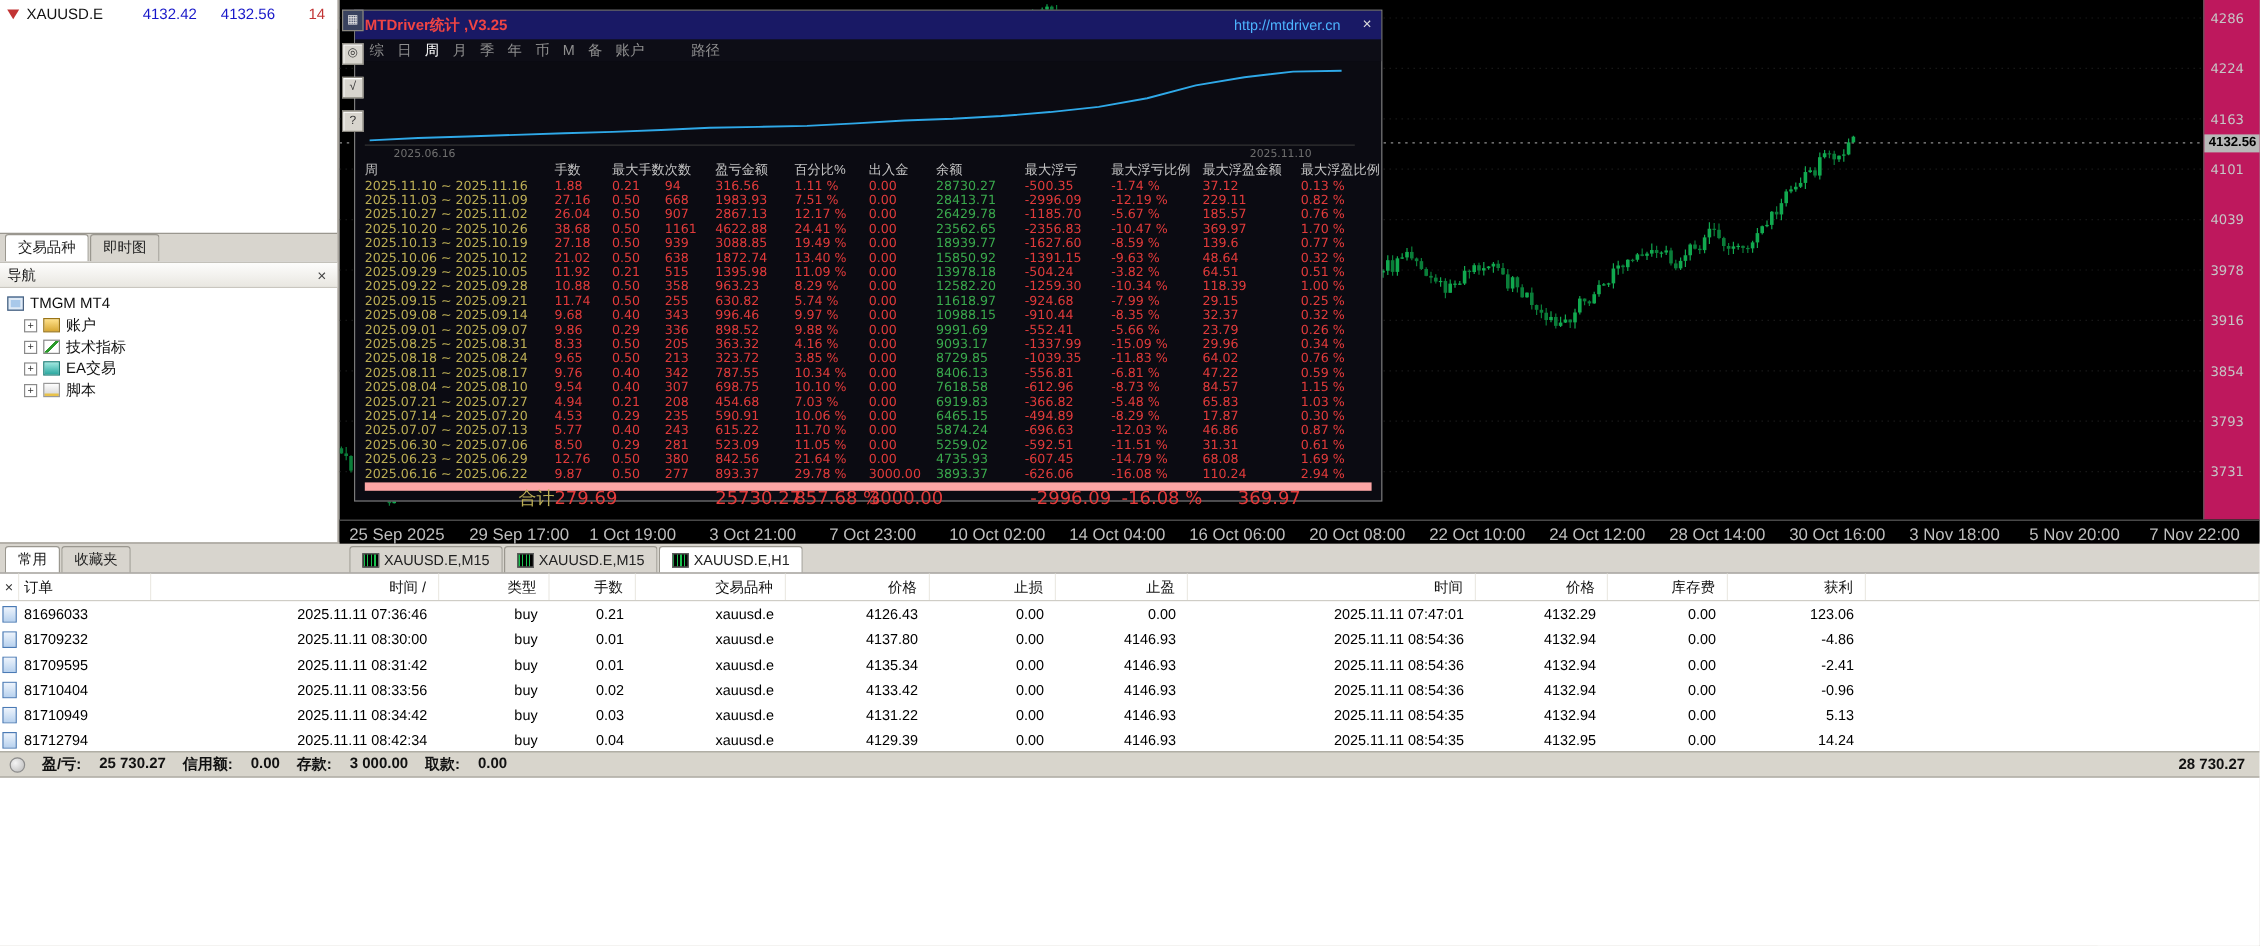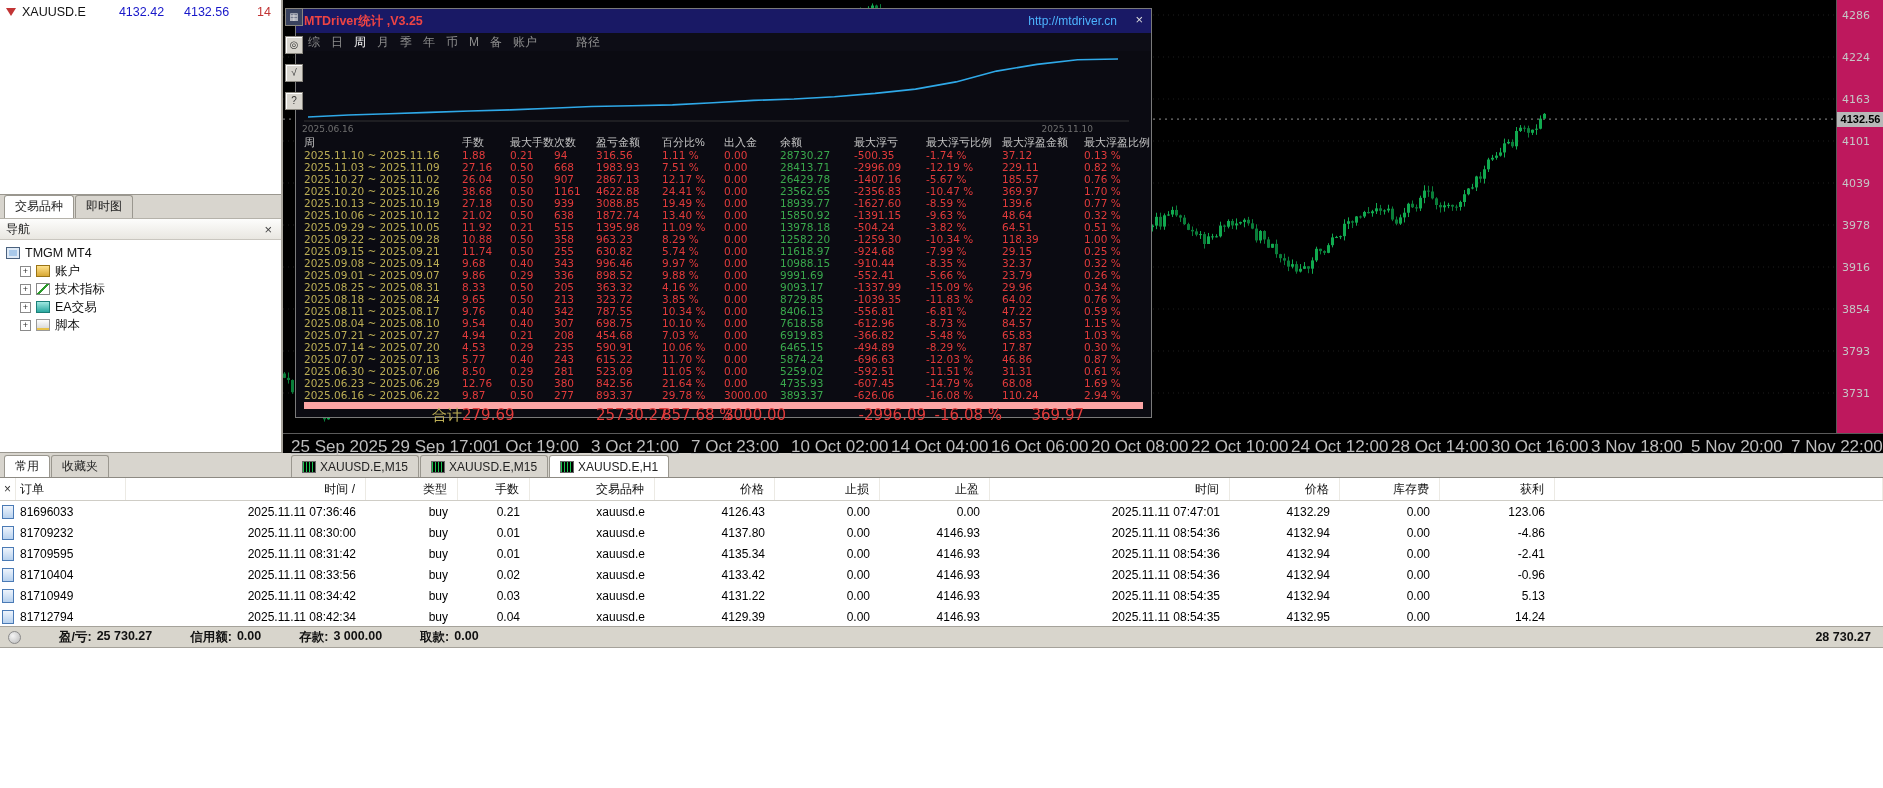--- a/index.html
+++ b/index.html
@@ -37,35 +37,35 @@
   
   #chart-window{position:absolute;left:283px;top:0;width:1600px;height:452px;background:#000;}
   #chart-svg{position:absolute;left:0;top:0;}
   #chart-toolbar{position:absolute;left:2px;top:8px;width:18px;z-index:6;}
   .tool-btn{width:16px;height:16px;margin-bottom:10px;background:#d8d5ce;border:1px solid #8a877f;box-shadow:inset 1px 1px 0 #fff;font-size:10px;line-height:15px;text-align:center;color:#333;}
   .tool-btn.dark{background:#39425f;color:#e8e8e8;box-shadow:none;}
   #price-axis{position:absolute;left:1553px;top:0;width:47px;height:433px;background:#be185d;border-left:1px solid #5a5a5a;z-index:4;}
   .plabel{position:absolute;left:5px;color:#c6c6c6;font-size:11px;font-family:"DejaVu Sans",sans-serif;}
   #price-tag{position:absolute;left:0px;top:112px;width:47px;height:15px;background:#b8b8b8;color:#000;font-weight:bold;font-size:11px;line-height:15px;text-align:center;z-index:5;}
   #time-axis{position:absolute;left:0;top:433px;width:1600px;height:19px;background:#000;border-top:1px solid #5a5a5a;z-index:4;}
-  .tlabel{position:absolute;top:3px;color:#bdbdbd;font-size:17px;white-space:nowrap;text-decoration:underline;}
+  .tlabel{position:absolute;top:3px;color:#bdbdbd;font-size:14px;white-space:nowrap;}
 
   
   #stats-panel{position:absolute;left:12px;top:8px;width:857px;height:410px;background:#0b0b12;border:1px solid #7a7a7a;z-index:5;box-sizing:border-box;}
   .sp-titlebar{height:24px;background:#191965;display:flex;align-items:center;padding:0 8px;box-sizing:border-box;}
   .sp-title{color:#ef4444;font-size:12.5px;font-weight:bold;}
   .sp-url{margin-left:auto;color:#4db4ff;font-size:12px;margin-right:26px;}
   .sp-close{position:absolute;right:8px;top:3px;color:#ddd;font-size:13px;}
   .sp-menu{height:18px;display:flex;align-items:center;gap:11px;padding:0 12px;background:#0d0d16;}
   .sp-mi{color:#8f8f8f;font-size:12px;}
   .sp-mi.on{color:#fff;}
   .sp-mi.path{margin-left:28px;}
   .sp-chart{position:relative;height:84px;}
   .eq-label{position:absolute;bottom:1px;color:#6f6f6f;font-size:9px;font-family:"DejaVu Sans",sans-serif;}
-  .eq-left{left:6px;} .eq-right{right:58px;}
+  .eq-left{left:32px;} .eq-right{right:58px;}
   .sp-table{padding:0 8px;}
   .sp-thead,.sp-row,.sp-total{display:grid;grid-template-columns:158px 48px 44px 42px 66px 62px 56px 74px 72px 76px 82px 61px;white-space:nowrap;}
   .sp-thead{height:14px;line-height:14px;color:#c4c4c4;font-size:11px;}
   .sp-row{height:12px;line-height:12px;font-size:10.5px;font-family:"DejaVu Sans",sans-serif;}
   .sp-total{height:14px;line-height:13px;font-size:15px;border-top:7px solid #fca5a5;margin-top:1px;font-family:"DejaVu Sans",sans-serif;text-align:right;}
   .cd{color:#bcae55;} .cr{color:#e23b3b;} .cg{color:#3aa94d;}
 
   
   #bottom-tabs-strip{position:absolute;left:0;top:452px;width:1883px;height:25px;background:#d8d5ce;border-top:1px solid #9a978f;display:flex;align-items:flex-end;}
   #nav-tabs{width:281px;padding-left:4px;box-sizing:border-box;}
@@ -78,21 +78,21 @@
   #terminal-header .tcell{border-right:1px solid #eceae4;height:22px;line-height:22px;box-sizing:border-box;}
   .trow{height:21px;font-size:12px;color:#000;}
   .tcell{overflow:hidden;}
   .tcell.left{text-align:left;padding-left:4px;}
   .tcell.num{text-align:right;padding-right:10px;}
   .icel{display:flex;justify-content:center;align-items:center;}
   .order-icon{width:10px;height:12px;background:linear-gradient(#eef4fc,#b7d1ee);border:1px solid #4a7ab5;display:inline-block;}
   .th-close{text-align:center;color:#333;font-size:12px;}
   #terminal-status{position:absolute;left:0;top:148px;width:100%;height:22px;background:#d8d5cc;border-top:1px solid #a5a29a;border-bottom:1px solid #a5a29a;display:flex;align-items:center;gap:14px;padding:0 8px;box-sizing:border-box;font-size:12.5px;font-weight:bold;color:#111;}
   .status-icon{width:11px;height:11px;border-radius:50%;border:1px solid #8a8a8a;background:radial-gradient(circle at 35% 35%,#f4f4f4,#b9b9b9);display:inline-block;}
-  .sum-pair{display:inline-flex;gap:5px;margin-left:24px;}
+  .sum-pair{display:inline-flex;gap:15px;}
   #status-balance{margin-left:auto;padding-right:4px;}
 </style>
 </head>
 <body>
 
 <div id="app">
 
   <div id="sidebar">
     <div class="mw-row">
       <span class="down-arrow"></span>
@@ -902,21 +902,21 @@
             </div>
             <div class="sp-row">
               <span class="cd">2025.10.27 ~ 2025.11.02</span>
               <span class="cr">26.04</span>
               <span class="cr">0.50</span>
               <span class="cr">907</span>
               <span class="cr">2867.13</span>
               <span class="cr">12.17 %</span>
               <span class="cr">0.00</span>
               <span class="cg">26429.78</span>
-              <span class="cr">-1407.16</span>
+              <span class="cr">-1185.70</span>
               <span class="cr">-5.67 %</span>
               <span class="cr">185.57</span>
               <span class="cr">0.76 %</span>
             </div>
             <div class="sp-row">
               <span class="cd">2025.10.20 ~ 2025.10.26</span>
               <span class="cr">38.68</span>
               <span class="cr">0.50</span>
               <span class="cr">1161</span>
               <span class="cr">4622.88</span>

